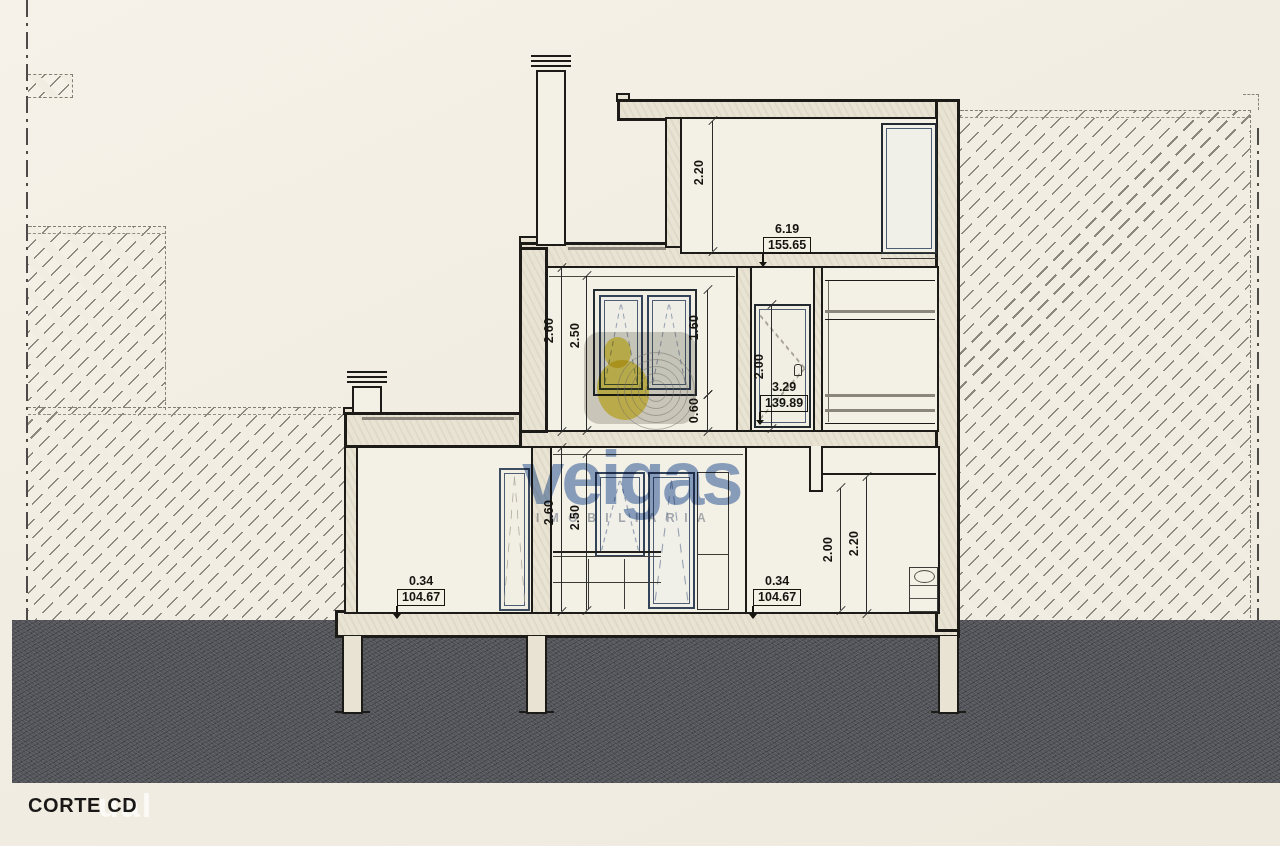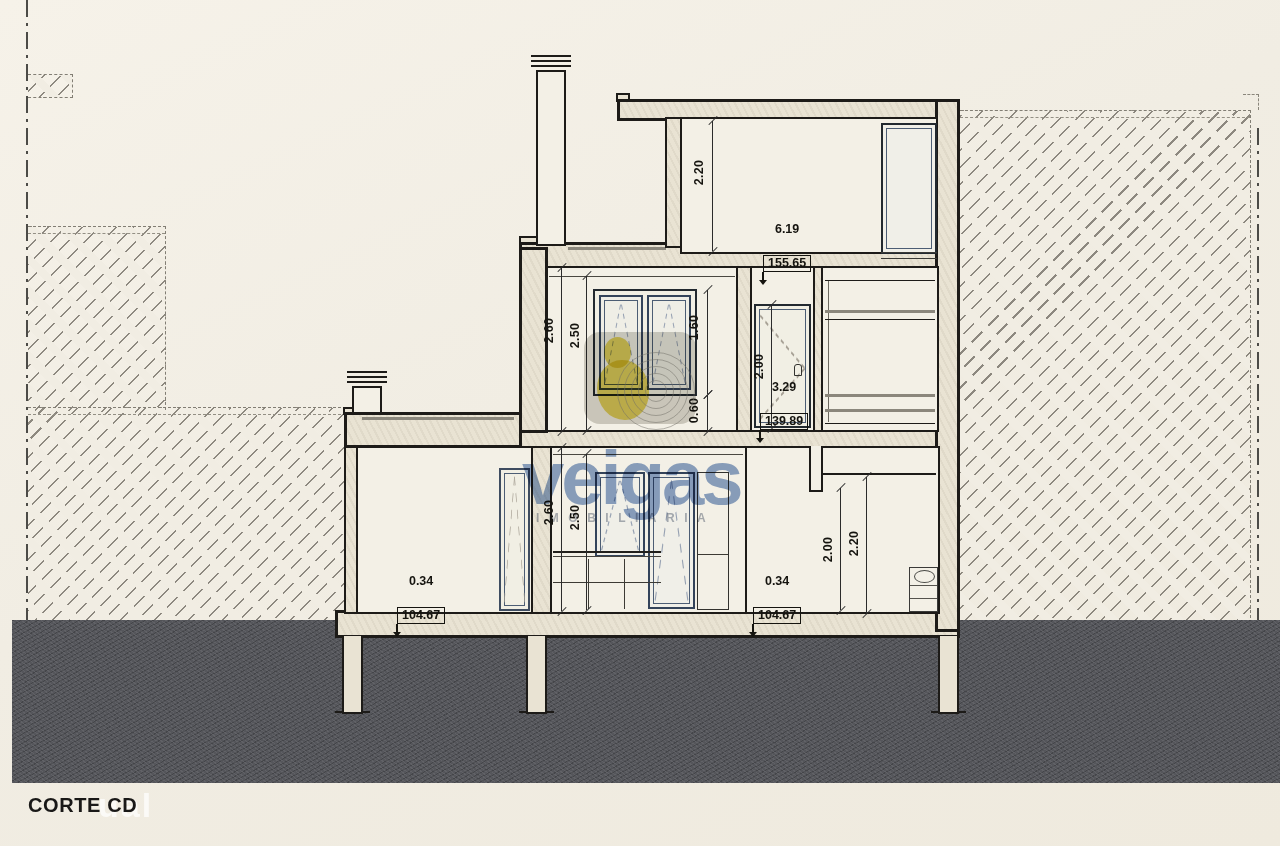--- a/index.html
+++ b/index.html
@@ -42,21 +42,21 @@
   .glaz .inner{position:absolute;inset:3px;border:1.2px solid #4c5d74;}
   .glaz svg{position:absolute;inset:0;width:100%;height:100%;}
   .leafdark{border:2.2px solid #22292f;}
   
   .vdim{width:0;border-left:1.3px solid #2b2b2b;}
   .vdim::before,.vdim::after{content:'';position:absolute;left:-6px;width:12px;border-top:1.6px solid #2b2b2b;transform:rotate(-45deg);}
   .vdim::before{top:-1px;} .vdim::after{bottom:-1px;}
   .dimlabel{width:44px;height:15px;line-height:15px;text-align:center;font-size:12.5px;font-weight:600;color:#15140f;transform:rotate(-90deg);letter-spacing:.3px;white-space:nowrap;}
   
   .level{text-align:left;font-size:12.5px;font-weight:600;color:#15140f;line-height:1.12;}
-  .lvl-top{display:block;text-align:center;padding:0 4px 19px;border-bottom:1.6px solid #15140f;}
+  .lvl-top{display:block;text-align:center;padding:0 4px 1px;border-bottom:1.6px solid #15140f;}
   .lvl-val{display:inline-block;border:1.3px solid #15140f;border-top:none;padding:0 4px 1px;}
   .lvl-arrow{position:absolute;left:-1px;top:100%;width:1.5px;height:9px;background:#15140f;}
   .lvl-arrow::after{content:'';position:absolute;left:-3.5px;top:8px;border:4px solid transparent;border-top:5px solid #15140f;}
   
   #wm-logo{background:rgba(150,147,137,.42);border-radius:16px;mix-blend-mode:multiply;}
   .fpc{border:1.6px solid rgba(112,110,101,.5);border-radius:50%;}
   #wm-text{font-size:76px;font-weight:bold;letter-spacing:-3px;color:rgba(38,84,158,.52);mix-blend-mode:multiply;}
   #wm-sub{font-size:12px;font-weight:bold;letter-spacing:9.5px;color:rgba(104,114,134,.55);mix-blend-mode:multiply;}
   #title{font-size:20px;font-weight:600;color:#191817;letter-spacing:.6px;}
   #corner-wm{font-size:34px;font-weight:bold;color:rgba(255,255,255,.72);letter-spacing:2px;}

